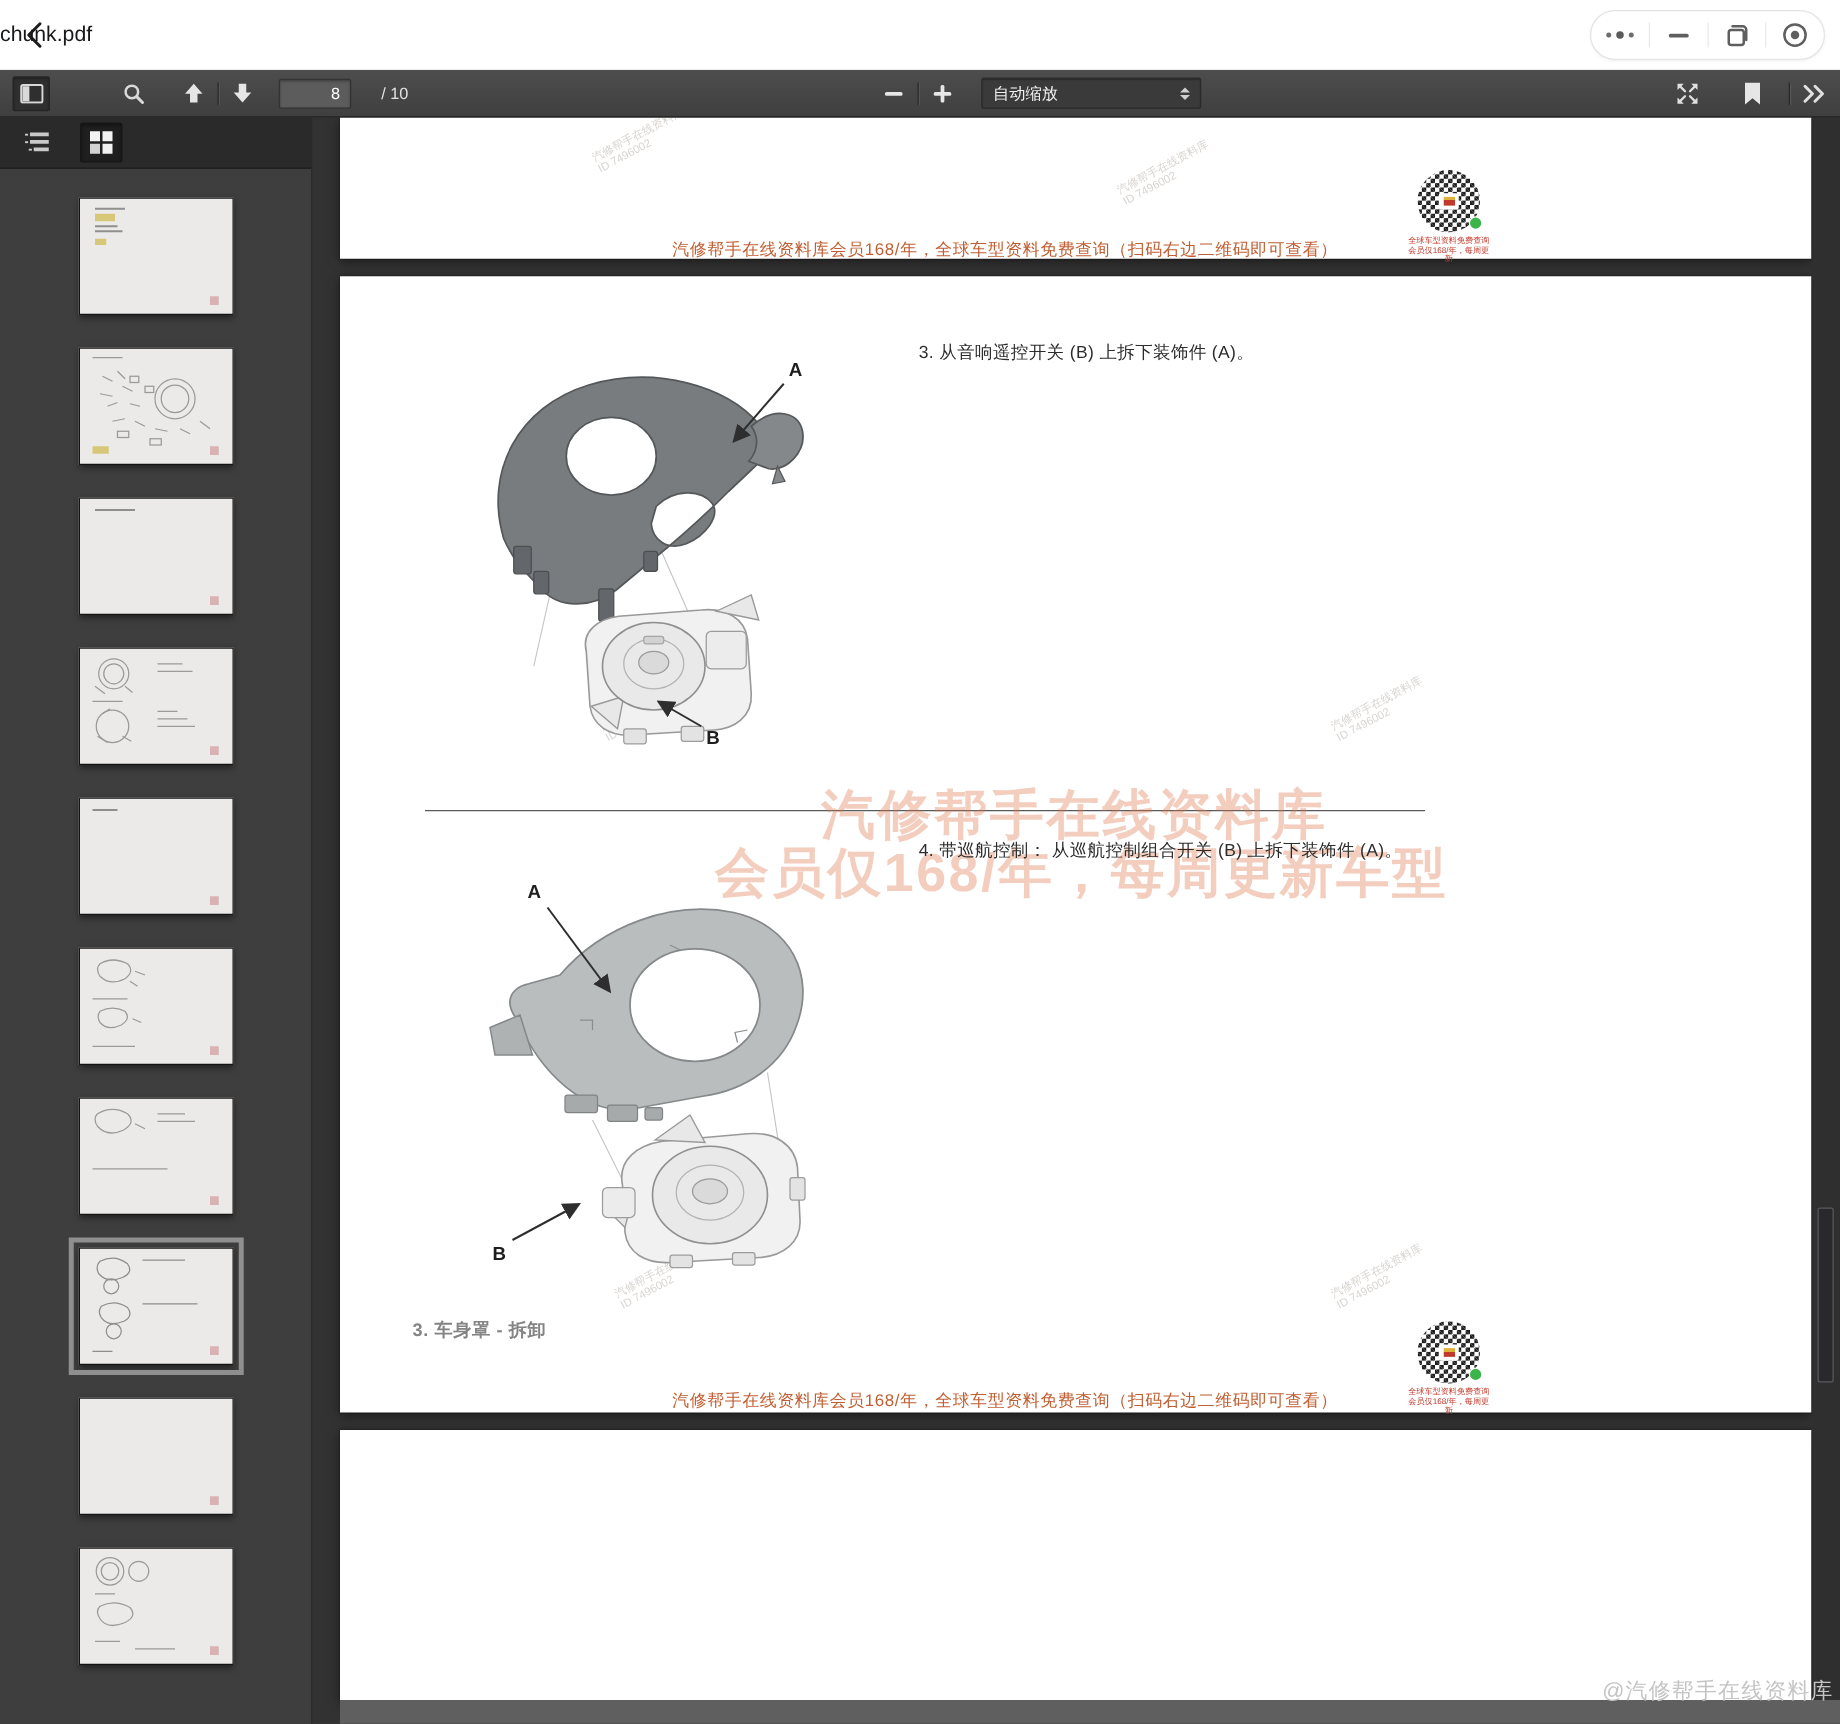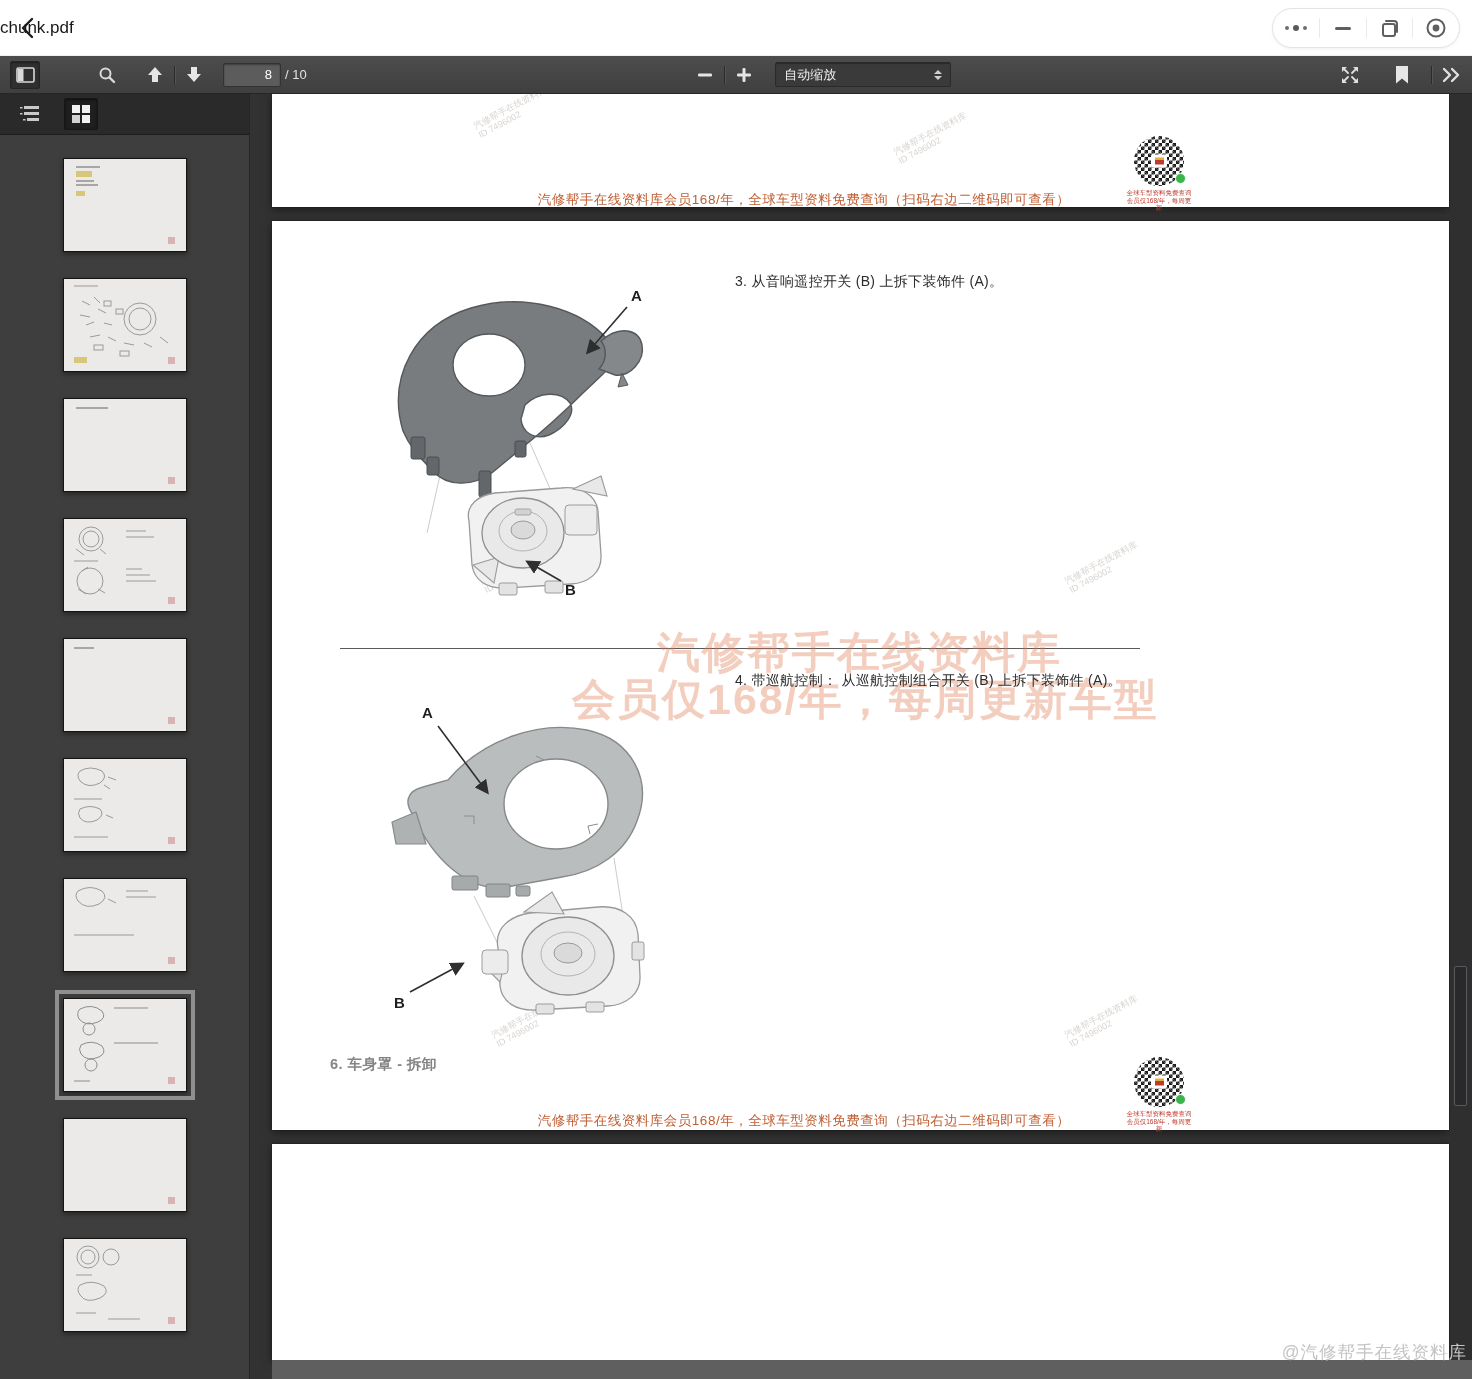--- a/index.html
+++ b/index.html
@@ -22,21 +22,21 @@
   .toolbar{position:absolute;left:0;top:56px;width:1472px;height:38px;
     background:linear-gradient(#4d4d4d,#3f3f3f);border-bottom:1px solid #262626;z-index:29;
     display:flex;align-items:center;color:#d8d8d8;font-size:13px;}
   .tbtn{width:30px;height:28px;display:flex;align-items:center;justify-content:center;
     border-radius:2px;cursor:pointer;}
   .tbtn.toggled{background:#2f2f2f;border:1px solid #252525;box-shadow:inset 0 1px 2px rgba(0,0,0,.4);}
   .tsep{width:1px;height:18px;background:#2a2a2a;box-shadow:1px 0 0 #555;margin:0 4px;}
   .page-input{width:58px;height:24px;background:#5c5c5c;border:1px solid #333;border-radius:2px;
     color:#fff;font-size:13px;text-align:right;padding:0 8px;outline:none;
     box-shadow:inset 0 1px 2px rgba(0,0,0,.35);font-family:"Liberation Sans",sans-serif;}
-  .page-total{margin-left:4px;color:#e2e2e2;}
+  .page-total{margin-left:24px;color:#e2e2e2;}
   .zoom-select{width:176px;height:25px;background:#3a3a3a;border:1px solid #2a2a2a;border-radius:2px;
     display:flex;align-items:center;padding:0 8px;cursor:pointer;color:#f0f0f0;
     box-shadow:inset 0 1px 1px rgba(0,0,0,.3);}
   .zoom-select .zl{flex:1;font-family:Liberation Serif, serif;}
   .spin{display:flex;flex-direction:column;gap:2px;align-items:center;}
   .spin i{display:block;width:0;height:0;border-left:4px solid transparent;border-right:4px solid transparent;}
   .spin .up{border-bottom:4px solid #cfcfcf;}
   .spin .dn{border-top:4px solid #cfcfcf;}
   .flex-sp{flex:1;}
 
@@ -522,21 +522,21 @@
         <rect x="200" y="306" width="18" height="10" rx="2"></rect>
         <rect x="246" y="246" width="12" height="18" rx="2"></rect>
       </g>
 
       <line x1="52" y1="30" x2="101" y2="96" stroke="#2e2e2e" stroke-width="1.6" marker-end="url(#ah2)"></line>
       <text x="36" y="22" font-size="15" font-weight="bold" fill="#1e1e1e">A</text>
       <line x1="24" y1="296" x2="76" y2="268" stroke="#2e2e2e" stroke-width="1.6" marker-end="url(#ah2)"></line>
       <text x="8" y="312" font-size="15" font-weight="bold" fill="#1e1e1e">B</text>
     </svg>
 
-    <div class="section-head" style="left:58px;top:834px;">6. 车身罩 - 拆卸</div>
+    <div class="section-head" style="left:58px;top:834px;">3. 车身罩 - 拆卸</div>
 
     <div class="promo" style="top:891px;">汽修帮手在线资料库会员168/年，全球车型资料免费查询（扫码右边二维码即可查看）</div>
     <div class="qr-stamp" style="left:852px;top:836px;">
       <div class="qr-box">
         <div class="qr-logo">
             <i></i>
           </div>
         <div class="qr-wx"></div>
       </div>
       <div class="qr-cap">

